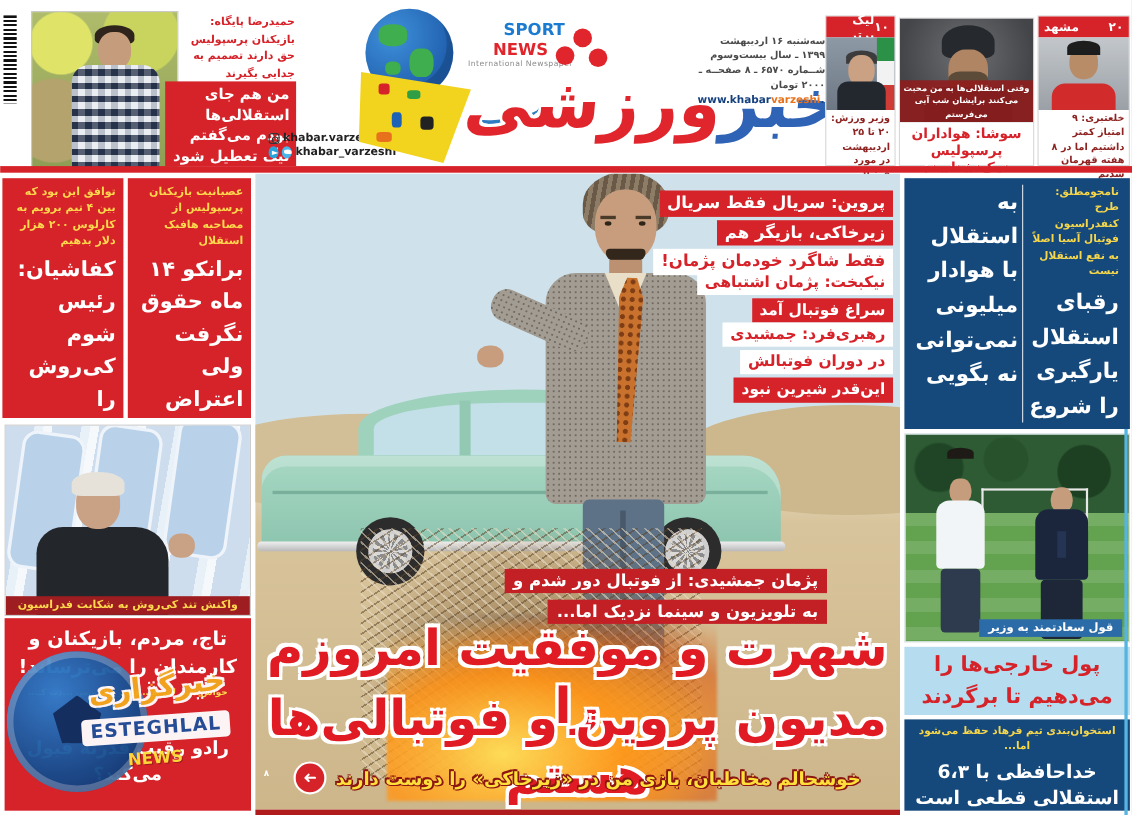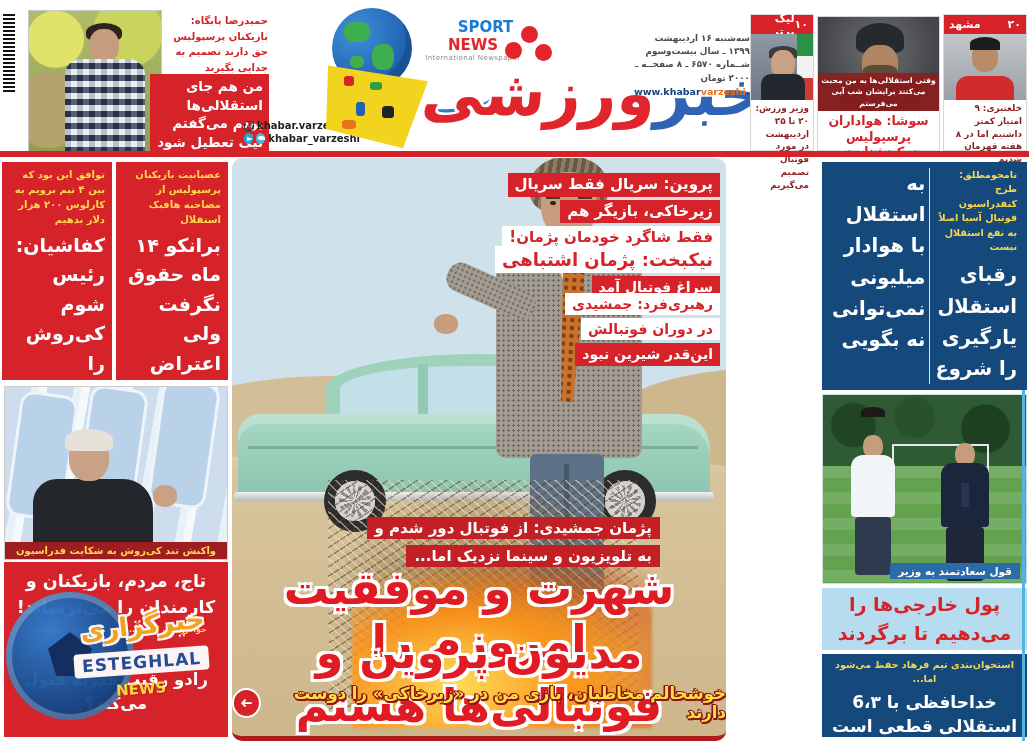--- a/index.html
+++ b/index.html
@@ -126,22 +126,22 @@
   .wm-pent{position:absolute;left:60px;top:40px;width:44px;height:44px;background:#0b2f63;
     clip-path:polygon(50% 0,100% 38%,81% 100%,19% 100%,0 38%);}
   .wm-t1{position:absolute;left:92px;top:18px;color:#f2a81d;font-weight:bold;font-size:26px;transform:rotate(-6deg);
     text-shadow:2px 2px 0 #fff,-2px -2px 0 #fff,2px -2px 0 #fff,-2px 2px 0 #fff;}
   .wm-t2{position:absolute;left:86px;top:58px;background:#fff;color:#1d4f9c;font-weight:bold;font-size:17px;
     padding:2px 8px;border-radius:4px;transform:rotate(-4deg);letter-spacing:1px;}
   .wm-t3{position:absolute;left:128px;top:88px;color:#ffdf3a;font-weight:bold;font-size:15px;transform:rotate(-4deg);
     text-shadow:1px 1px 0 #9c1b1e;}
 
   
-  .center{left:232px;top:158px;width:494px;height:583px;position:absolute;overflow:hidden;border-bottom:5px solid #b01b1e;
-    background:linear-gradient(180deg,#cfe2ec 0 44%,#e4ddc8 46%,#d8c49c 55%,#cdb68a 100%);box-sizing:border-box;border-radius:10px;}
+  .center{left:232px;top:158px;width:586px;height:583px;position:absolute;overflow:hidden;border-bottom:5px solid #b01b1e;
+    background:linear-gradient(180deg,#cfe2ec 0 44%,#e4ddc8 46%,#d8c49c 55%,#cdb68a 100%);box-sizing:border-box;}
   .hill{position:absolute;background:#d3bf97;border-radius:50%;}
   .car{position:absolute;left:6px;top:240px;width:472px;height:128px;}
   .car-roof{position:absolute;left:88px;top:-44px;width:300px;height:70px;background:#9ed2bd;border-radius:55% 55% 0 0;}
   .car-win{position:absolute;left:102px;top:-32px;width:272px;height:52px;background:#c3e0e8;border-radius:45% 45% 0 0;
     box-shadow:inset 0 -4px 0 #8ec3ae;}
   .car-pillar{position:absolute;top:-34px;width:10px;height:56px;background:#93c8b3;}
   .car-body{position:absolute;left:0;top:16px;width:472px;height:86px;background:linear-gradient(180deg,#a7d8c4,#8cc4ae);
     border-radius:22px 34px 8px 8px;box-shadow:inset 0 10px 0 rgba(255,255,255,.25);}
   .car-line{position:absolute;left:10px;top:48px;width:450px;height:3px;background:#79b09b;}
   .car-bumper{position:absolute;left:-4px;top:94px;width:480px;height:9px;background:linear-gradient(180deg,#f0f0f0,#b9b9b9);border-radius:4px;}
@@ -419,21 +419,21 @@
 
     <div class="bush"></div>
     <div class="fire"></div>
 
     <div class="tags tags-parvin">
       <span class="tagline tag-red">پروین: سریال فقط سریال</span>
       <span class="tagline tag-red">زیرخاکی، بازیگر هم</span>
       <span class="tagline tag-white">فقط شاگرد خودمان پژمان!</span>
     </div>
     <div class="tags tags-nik" style="top:85px;">
-      <span class="tagline tag-white" style="font-size:18px;">نیکبخت: پژمان اشتباهی</span>
+      <span class="tagline tag-white" style="font-size:14px;">نیکبخت: پژمان اشتباهی</span>
       <span class="tagline tag-red" style="font-size:14px;">سراغ فوتبال آمد</span>
     </div>
     <div class="tags tags-rah" style="top:132px;">
       <span class="tagline tag-white" style="font-size:14px;">رهبری‌فرد: جمشیدی</span>
       <span class="tagline tag-white" style="font-size:14px;">در دوران فوتبالش</span>
       <span class="tagline tag-red" style="font-size:14px;">این‌قدر شیرین نبود</span>
     </div>
 
     <div class="kick1"><span class="kickline">پژمان جمشیدی: از فوتبال دور شدم و</span></div>
     <div class="kick2"><span class="kickline">به تلویزیون و سینما نزدیک اما...</span></div>

